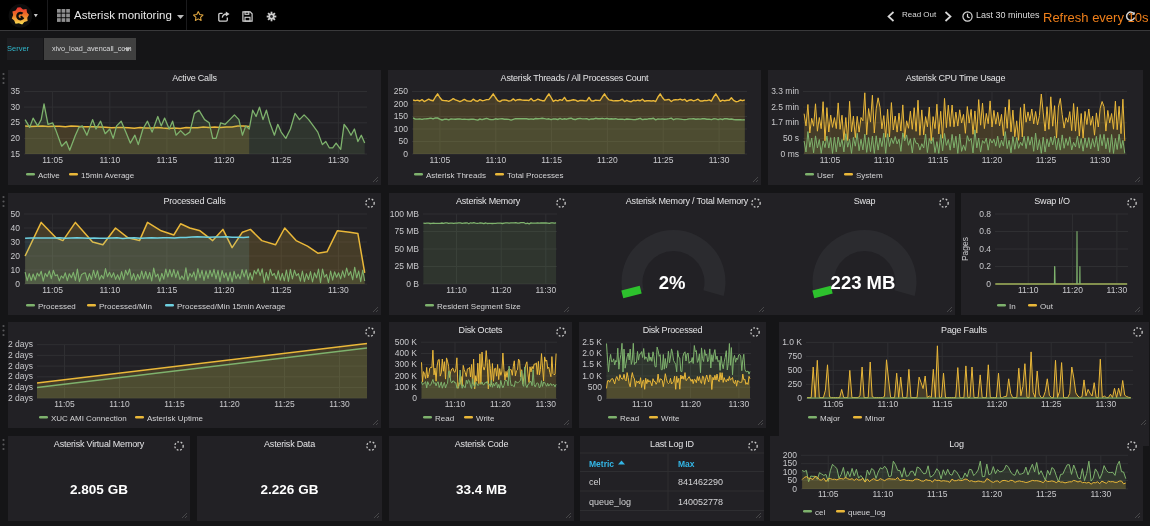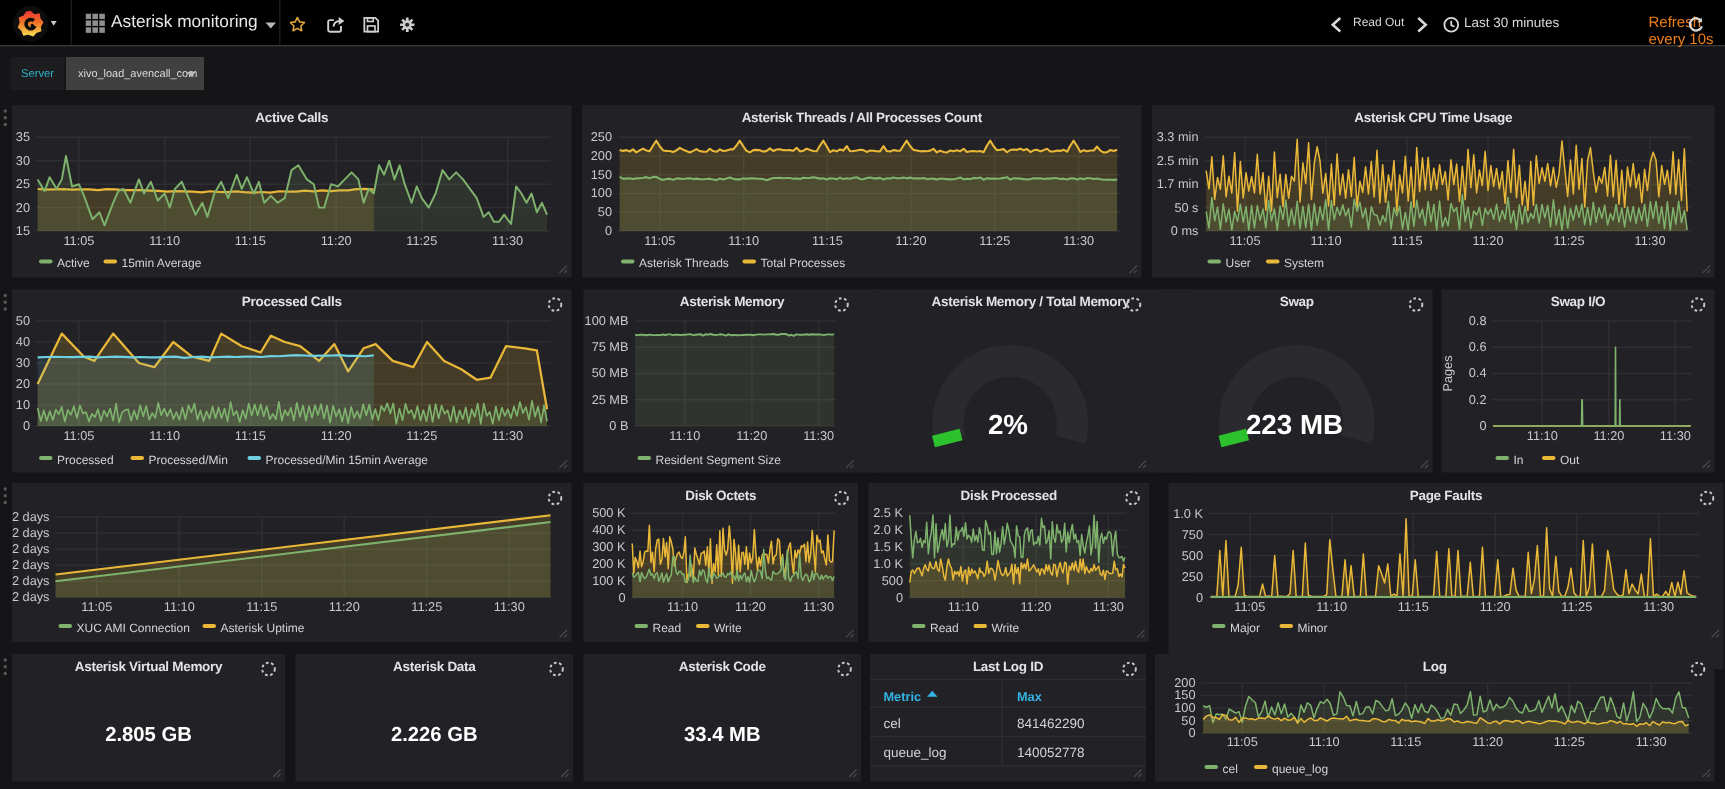--- a/index.html
+++ b/index.html
@@ -1,16 +1,16 @@
 <!DOCTYPE html>
 <html><head><meta charset="utf-8"><style>
 html,body{margin:0;padding:0}
 body{width:1150px;height:526px;background:#151517;font-family:"Liberation Sans",sans-serif;position:relative;overflow:hidden}
 .panel{position:absolute;background:#222125}
-.ptitle{position:absolute;width:100%;text-align:center;font-size:9px;font-weight:bold;color:#e3e3e5;letter-spacing:-0.2px}
+.ptitle{position:absolute;width:100%;text-align:center;font-size:9px;font-weight:normal;color:#e3e3e5;letter-spacing:-0.2px}
 text.tick{font-size:8.5px;fill:#c9c9cc;font-family:"Liberation Sans",sans-serif}
 text.leg{font-size:8px;fill:#d4d4d6;font-family:"Liberation Sans",sans-serif}
 text.gval{font-size:18.5px;font-weight:bold;fill:#ffffff;text-anchor:middle;font-family:"Liberation Sans",sans-serif}
 text.sval{font-size:13.5px;font-weight:bold;fill:#ffffff;text-anchor:middle;font-family:"Liberation Sans",sans-serif}
 text.th{font-size:8.5px;font-weight:bold;fill:#33B5E5;font-family:"Liberation Sans",sans-serif}
 text.td{font-size:9px;fill:#d4d4d6;font-family:"Liberation Sans",sans-serif}
 </style></head>
 <body>
 
 <div style="position:absolute;left:0;top:0;width:1150px;height:30px;background:#000000;border-bottom:1px solid #39393b">
@@ -82,27 +82,27 @@
     </svg>
   <div style="position:absolute;left:902px;top:10px;font-size:8px;color:#dadada">Read Out</div>
   <svg width="8" height="12" style="position:absolute;left:944px;top:11px">
       <path d="M1.5 1 L6.5 5.5 L1.5 10" fill="none" stroke="#d8d8d8" stroke-width="1.7"></path>
     </svg>
   <svg width="11" height="11" style="position:absolute;left:962px;top:11px">
     <circle cx="5.5" cy="5.5" r="4.6" fill="none" stroke="#dadada" stroke-width="1.2"></circle>
     <path d="M5.5 2.8 V5.8 L7.6 6.8" fill="none" stroke="#dadada" stroke-width="1.2"></path>
   </svg>
   <div style="position:absolute;left:976px;top:9.5px;font-size:9px;color:#dadada">Last 30 minutes</div>
-  <div style="position:absolute;left:1099px;top:9.5px;font-size:10px;color:#ef7f1a">Refresh every 10s</div>
+  <div style="position:absolute;left:1043px;top:9.5px;font-size:13px;color:#ef7f1a">Refresh every 10s</div>
   <svg width="11" height="11" style="position:absolute;left:1125px;top:11px">
     <path d="M9.3 3.2 A 4.1 4.1 0 1 0 9.6 6.6" fill="none" stroke="#d8d8d8" stroke-width="1.5"></path>
     <path d="M9.6 0.8 V3.8 H6.6 Z" fill="#d8d8d8"></path>
   </svg>
 </div>
-<div style="position:absolute;left:7px;top:38px;width:36px;height:22px;background:#1d1d20;color:#2fb5c9;font-size:7.5px;line-height:22px;text-align:center">Server</div>
+<div style="position:absolute;left:7px;top:38px;width:36px;height:22px;background:#1d1d20;color:#2fb5c9;font-size:7.5px;line-height:22px;text-align:left">Server</div>
 <div style="position:absolute;left:44px;top:38px;width:92px;height:22px;background:#404040;color:#d8d9da;font-size:7.3px;line-height:22px">
   <span style="padding-left:8px">xivo_load_avencall_com</span>
   <svg width="8" height="6" style="position:absolute;right:4px;top:9px">
       <path d="M0.5 1 l6 0 l-3 3.5 z" fill="#b9b9b9"></path>
     </svg>
 </div>
 
 <svg width="8" height="526" style="position:absolute;left:0;top:0">
     <circle cx="3.5" cy="74.0" r="1.1" fill="#58585a"></circle>
     <circle cx="3.5" cy="78.5" r="1.1" fill="#58585a"></circle>

